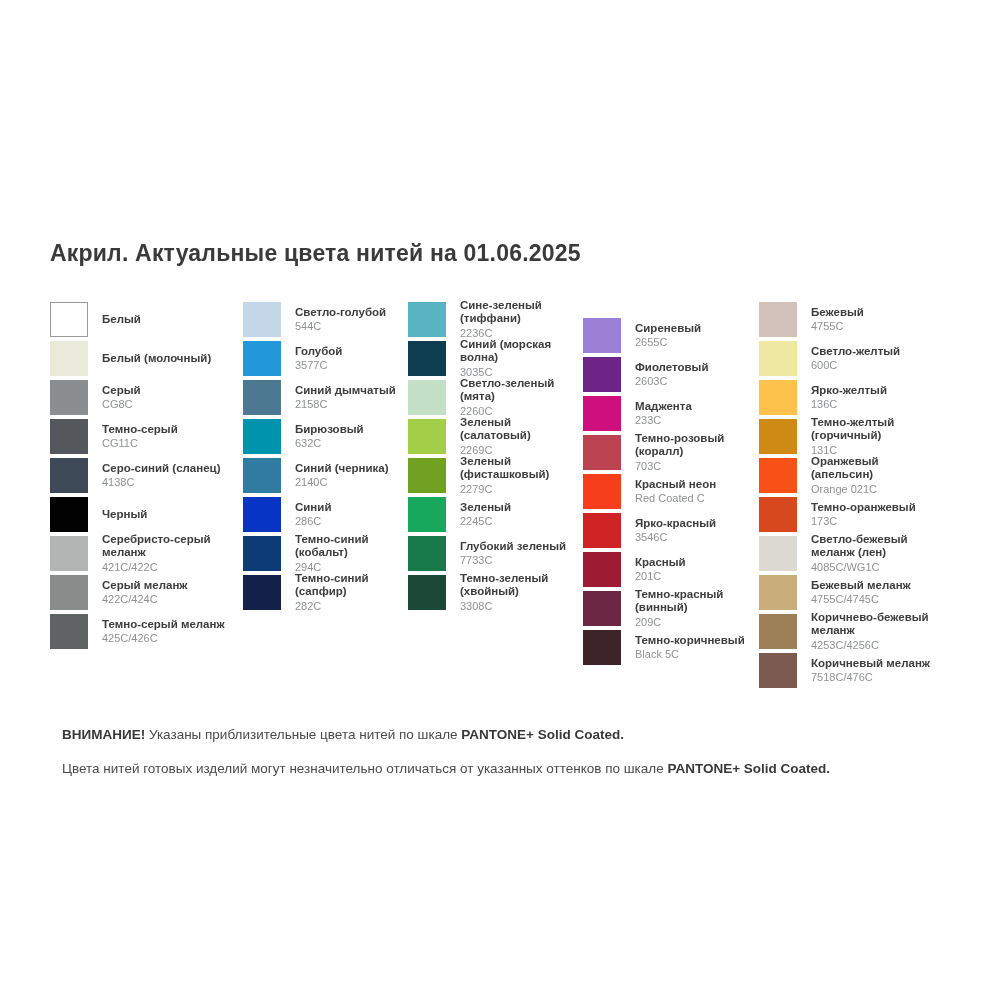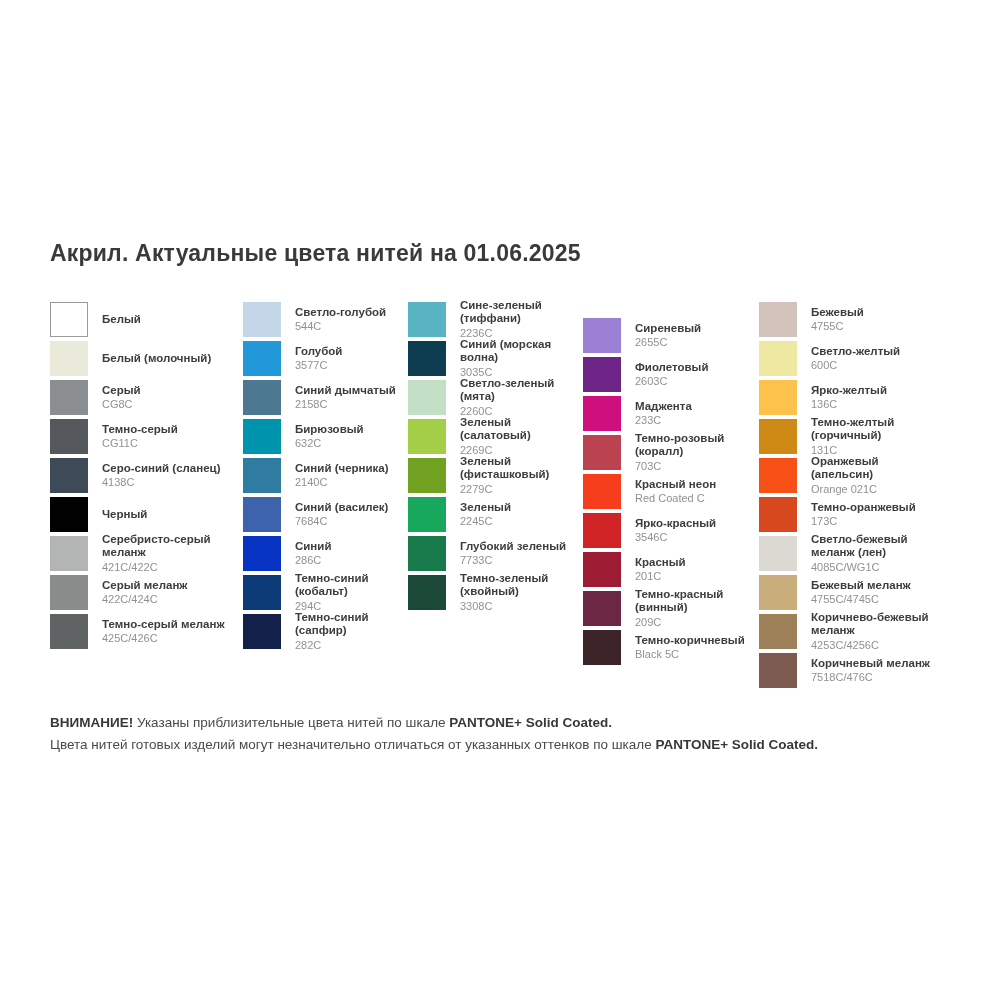--- a/index.html
+++ b/index.html
@@ -8,21 +8,21 @@
   .title{position:absolute;left:50px;top:240px;margin:0;font-size:23px;font-weight:bold;color:#3a3a3a;letter-spacing:0.2px;}
   .grid{position:absolute;left:0;top:0;width:1000px;height:1000px;}
   .column{position:absolute;top:302px;width:176px;}
   .row{display:flex;align-items:center;height:35px;margin-bottom:4px;}
   .swatch{width:38px;height:35px;flex:0 0 38px;box-sizing:border-box;}
   .swatch.bordered{border:1px solid #9b9b9b;}
   .label{margin-left:14px;width:150px;}
   .name{font-weight:bold;font-size:11.5px;color:#3d3d3d;line-height:1.18;}
   .code{font-size:11px;color:#8f9193;line-height:1.2;margin-top:1px;}
   .footer{position:absolute;left:50px;top:712px;width:910px;font-size:13.5px;color:#4a4a4a;line-height:1.6;}
-  .footer p{margin:0;}
+  .footer p{margin:12px;}
   .footer b{color:#383838;}
 </style>
 </head>
 <body>
 
 <div class="page">
   <h1 class="title">Акрил. Актуальные цвета нитей на 01.06.2025</h1>
   <div class="grid" id="grid">
       <div class="column" style="left: 50px;">
   <div class="row">
@@ -132,27 +132,20 @@
   </div>
 
   <div class="row">
     <div class="swatch" style="background: rgb(47, 123, 161);"></div>
     <div class="label">
       <div class="name">Синий (черника)</div>
       <div class="code">2140C</div>
     </div>
   </div>
 
-  <div class="row">
-    <div class="swatch" style="background: rgb(62, 99, 173);"></div>
-    <div class="label">
-      <div class="name">Синий (василек)</div>
-      <div class="code">7684C</div>
-    </div>
-  </div>
 
   <div class="row">
     <div class="swatch" style="background: rgb(8, 52, 196);"></div>
     <div class="label">
       <div class="name">Синий</div>
       <div class="code">286C</div>
     </div>
   </div>
 
   <div class="row">

